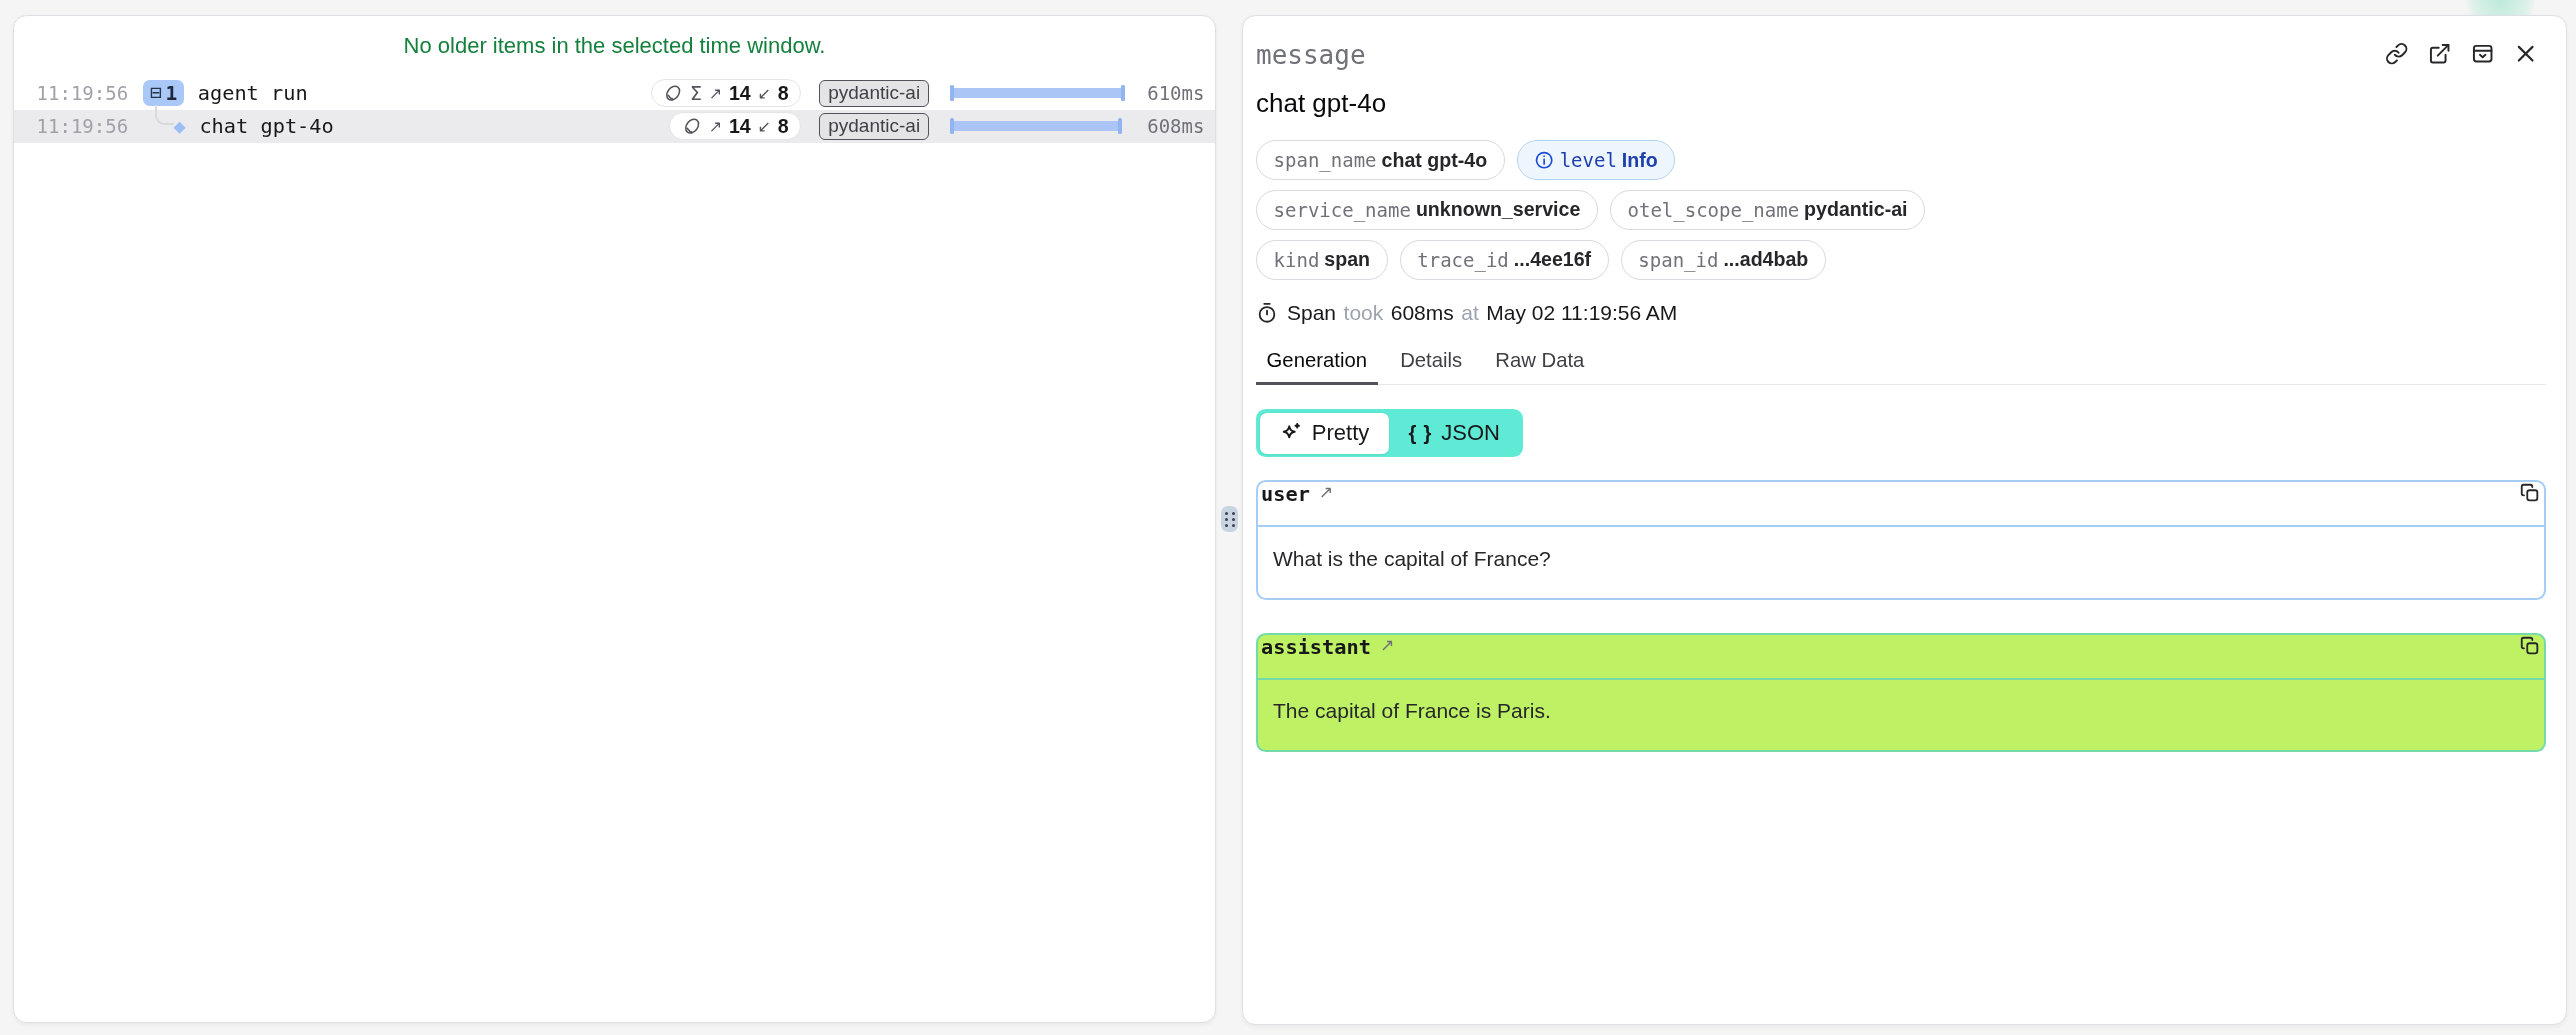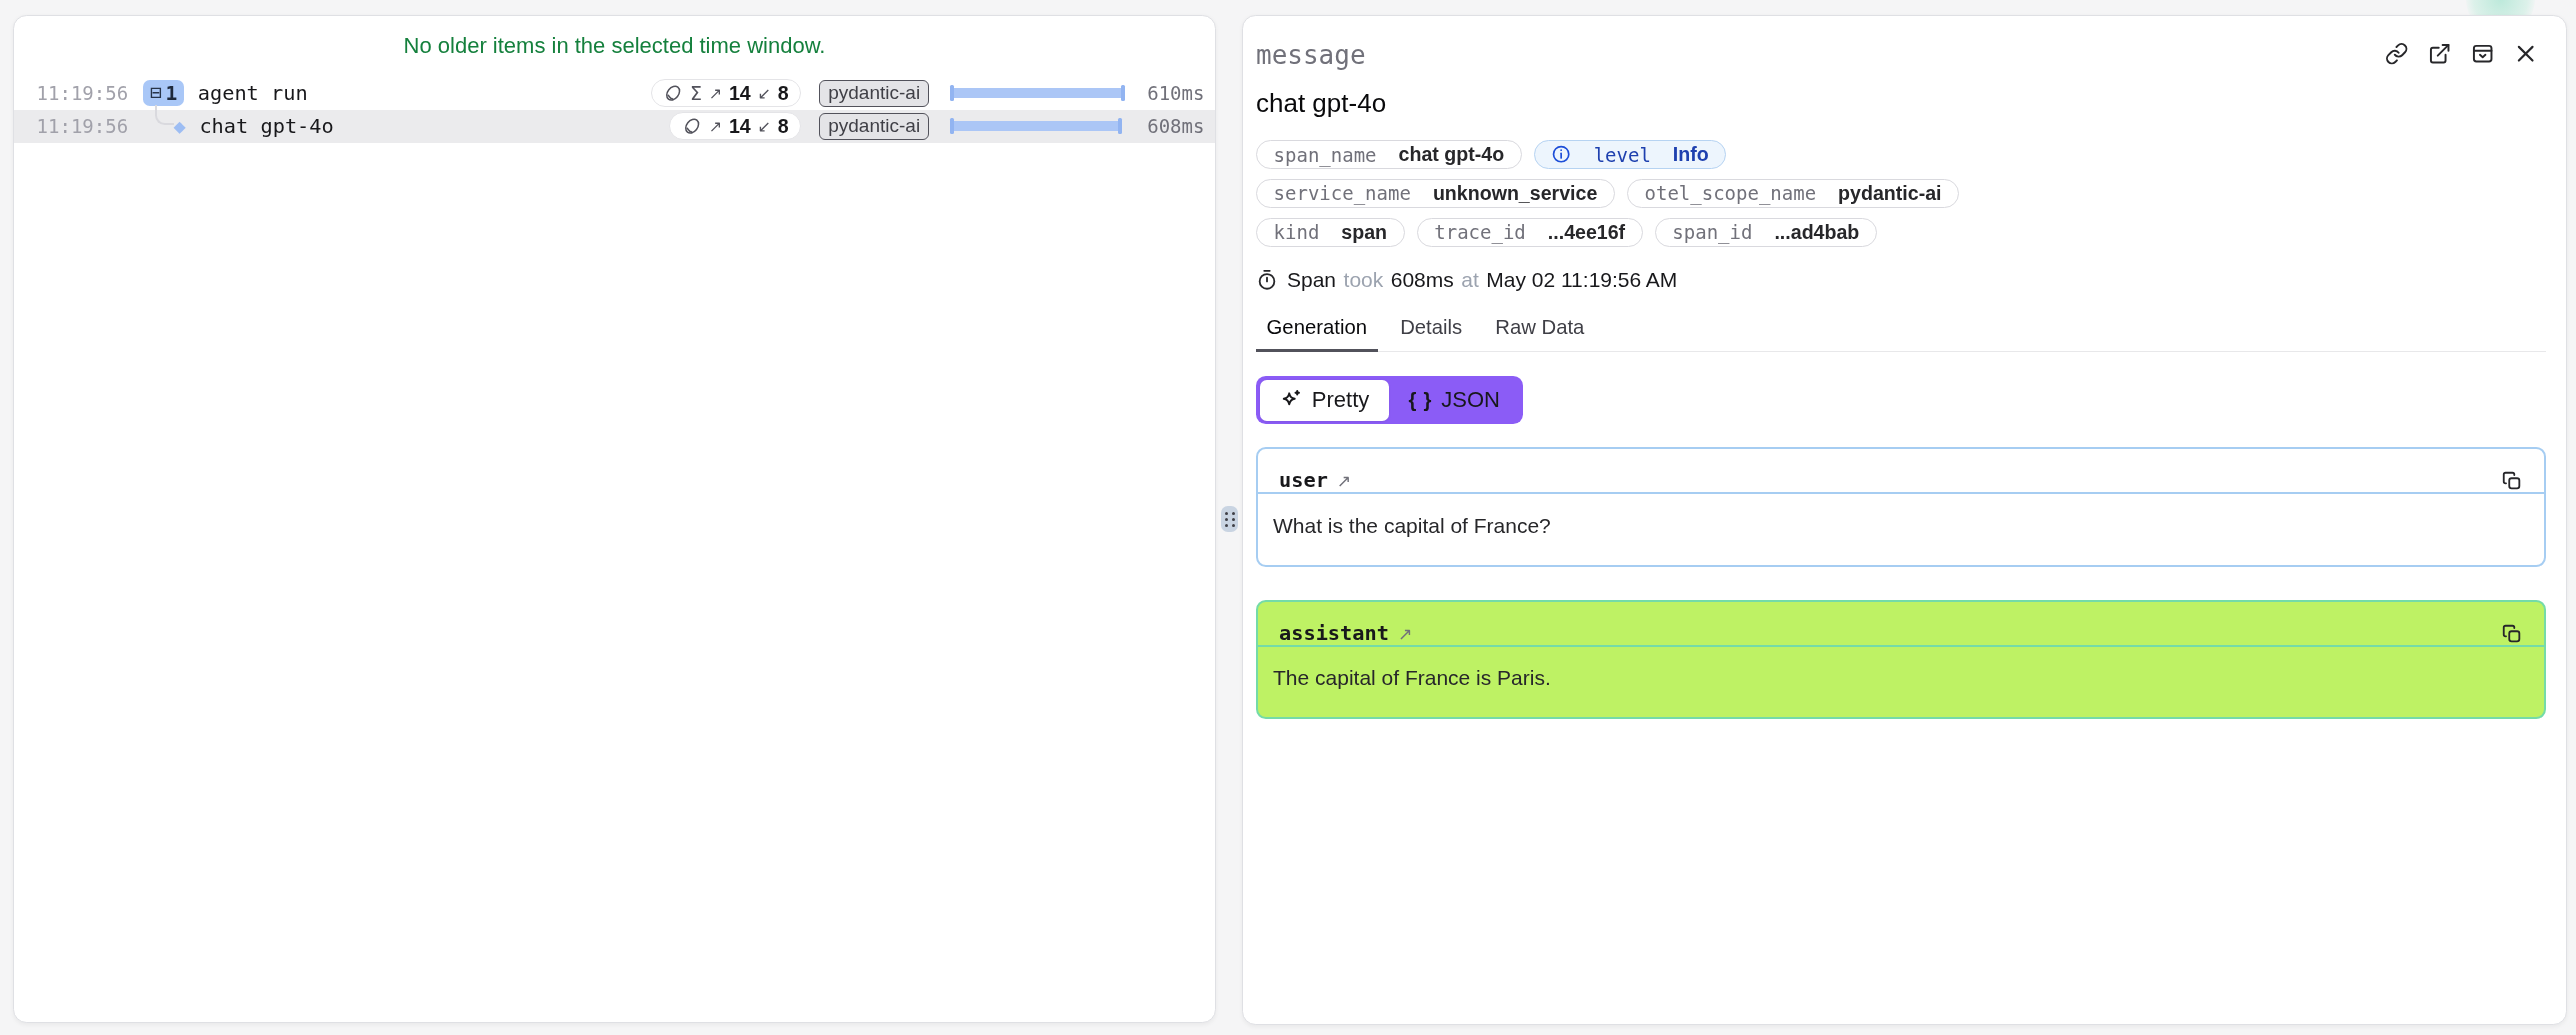--- a/index.html
+++ b/index.html
@@ -94,21 +94,21 @@
   .right-card { left:1242px; width:1325px; height:1010px; padding:24px 19.6px 0 13px; }
   .detail-header { display:flex; align-items:flex-start; }
   .kicker { font-family:"DejaVu Sans Mono",monospace; font-size:26px; color:#71717a; }
   .header-icons { margin-left:auto; display:flex; gap:19.6px; margin-right:9px; margin-top:1.5px; }
   .hicon { width:23.4px; height:23.4px; color:#27272a; cursor:pointer; }
   .detail-title { margin-top:18px; font-size:26px; font-weight:500; color:#09090b; }
 
   .pill-rows { margin-top:21px; display:flex; flex-direction:column; gap:9.8px; }
   .pill-row { display:flex; gap:12px; }
   .attr-pill {
-    height:29px; display:inline-flex; align-items:center; gap:22px;
+    height:40px; display:inline-flex; align-items:center; gap:5px;
     border:1.5px solid #d9d9de; border-radius:753px; padding:0 16.6px; cursor:pointer;
     background:#fff;
   }
   .attr-key { font-family:"DejaVu Sans Mono",monospace; font-size:19px; color:#71717a; }
   .attr-val { font-size:19.6px; font-weight:bold; color:#27272a; }
   .level-pill { border-color:#b6d3f2; background:#edf5fd; }
   .level-pill .attr-key { color:#1e40af; }
   .level-pill .attr-val { color:#1e40af; }
   .info-icon { width:20.3px; height:20.3px; color:#1d4ed8; flex:none; }
 
@@ -118,36 +118,36 @@
   .strong-word { color:#18181b; }
 
   .tabs { margin-top:22.6px; display:flex; gap:12px; border-bottom:1.5px solid #e8e8ea; }
   .tab {
     font-size:20.3px; color:#3f3f46; padding:1.5px 10.6px 10.6px;
     border-bottom:3px solid transparent; margin-bottom:-1.5px; cursor:pointer;
   }
   .tab.active { color:#09090b; font-weight:500; border-bottom-color:#52525b; }
 
   .view-toggle {
-    margin-top:24px; display:inline-flex; background:#8b5cf6;
+    margin-top:24px; display:inline-flex; background:#5eead4;
     border-radius:9.8px; padding:3.8px; align-items:stretch;
   }
   .seg {
     display:flex; align-items:center; gap:9px; padding:0 19.6px; height:41px;
     border-radius:6.8px; font-size:22px; color:#18181b; cursor:pointer;
   }
   .seg.active { background:#fff; font-weight:500; box-shadow:0 0.8px 2.3px rgba(0,0,0,.08); }
   .sparkle-icon { width:23.4px; height:23.4px; color:#18181b; }
   .braces-glyph { font-size:20.3px; font-weight:bold; letter-spacing:0.8px; }
 
   .messages { margin-top:22.6px; display:flex; flex-direction:column; gap:33px; }
   .msg-card { border-radius:9.8px; overflow:hidden; }
   .msg-card.user { border:2.3px solid #a6cdf2; background:#fff; }
   .msg-card.assistant { border:2.3px solid #74dba8; background:#bef264; }
-  .msg-head { display:flex; align-items:flex-end; height:45px; padding:0 21px; }
+  .msg-head { display:flex; align-items:flex-start; height:45px; padding:0 3px; }
   .msg-card.user .msg-head { border-bottom:2.3px solid #a6cdf2; }
   .msg-card.assistant .msg-head { border-bottom:2.3px solid #74dba8; }
   .role-name { font-family:"DejaVu Sans Mono",monospace; font-size:20.3px; font-weight:bold; color:#18181b; }
   .role-arrow { font-size:17.3px; color:#71717a; margin-left:9px; }
   .copy-btn { margin-left:auto; width:22px; height:22px; color:#27272a; cursor:pointer; }
   .msg-body { padding:19.6px 15px 27px; font-size:21px; color:#27272a; }
 </style>
 </head>
 <body>
 

